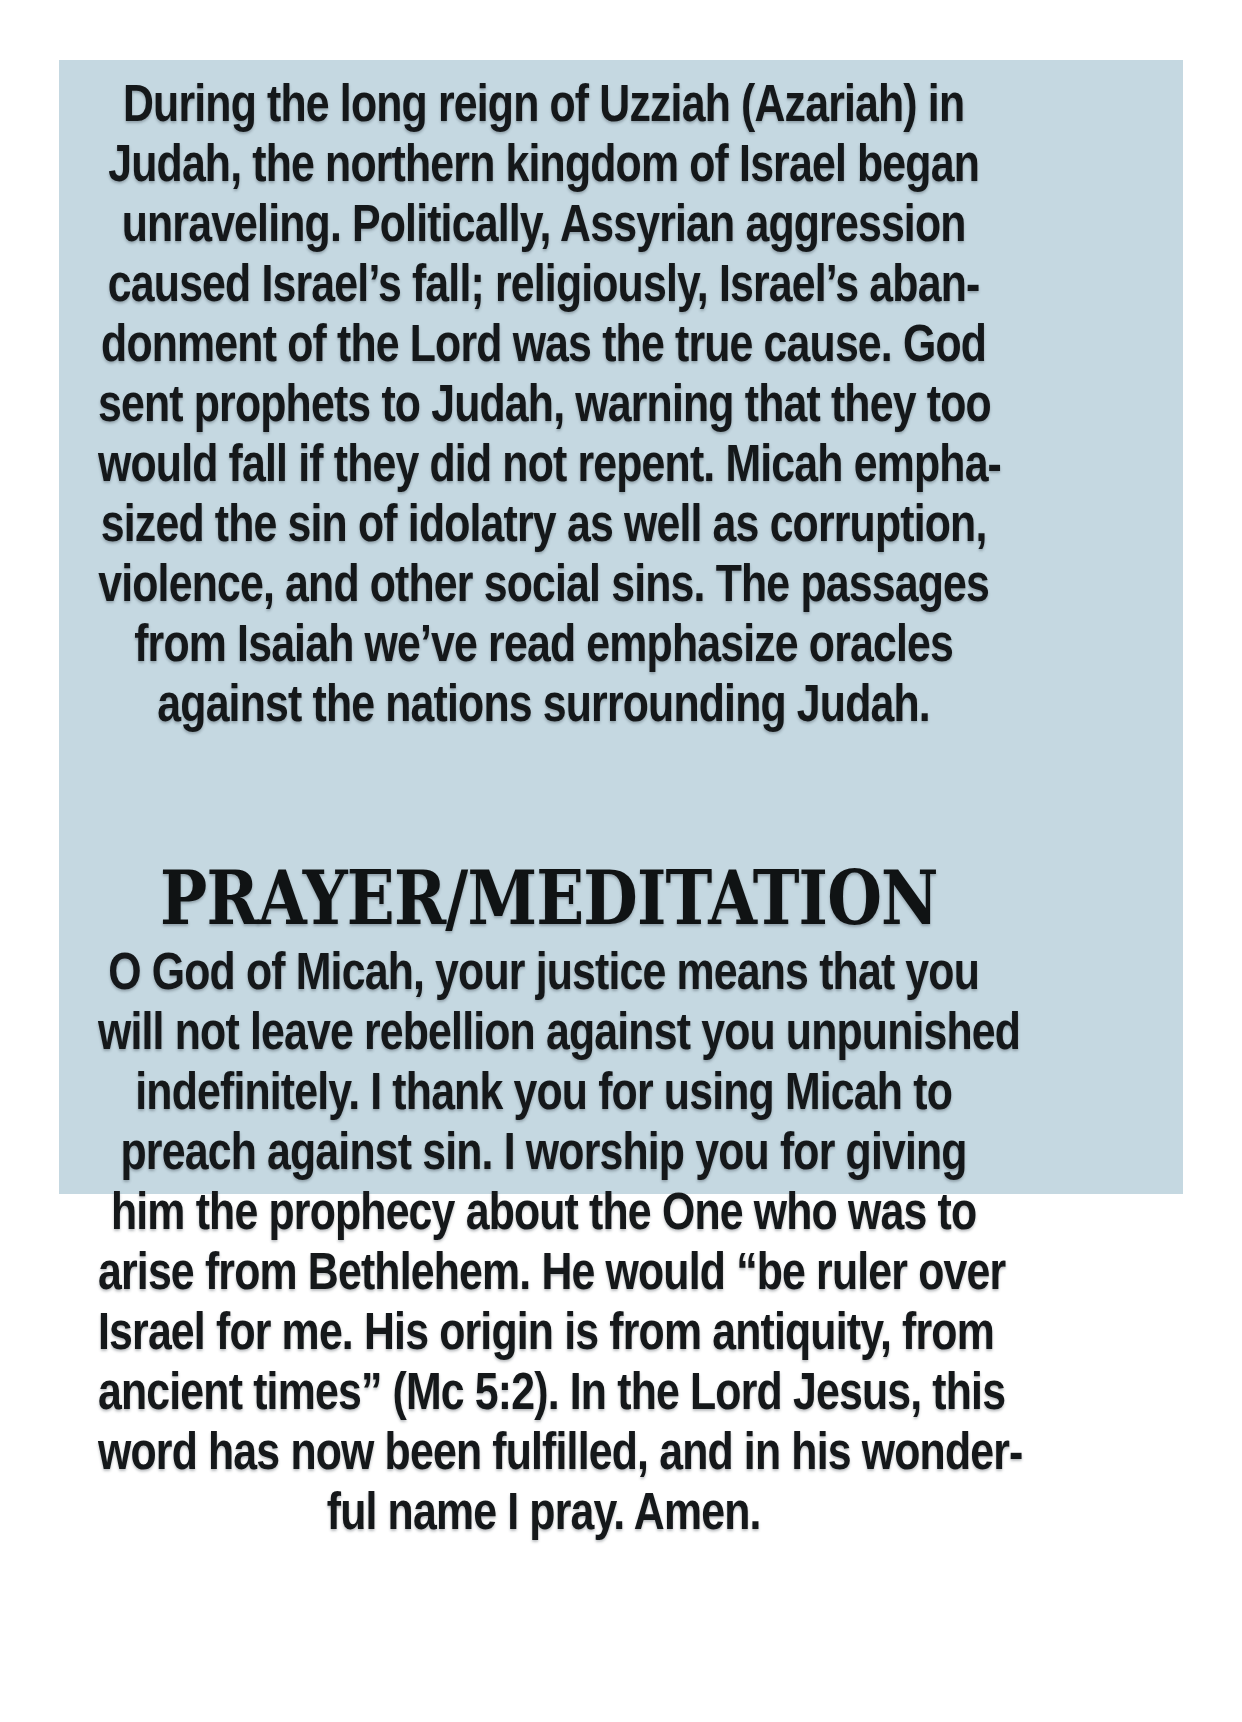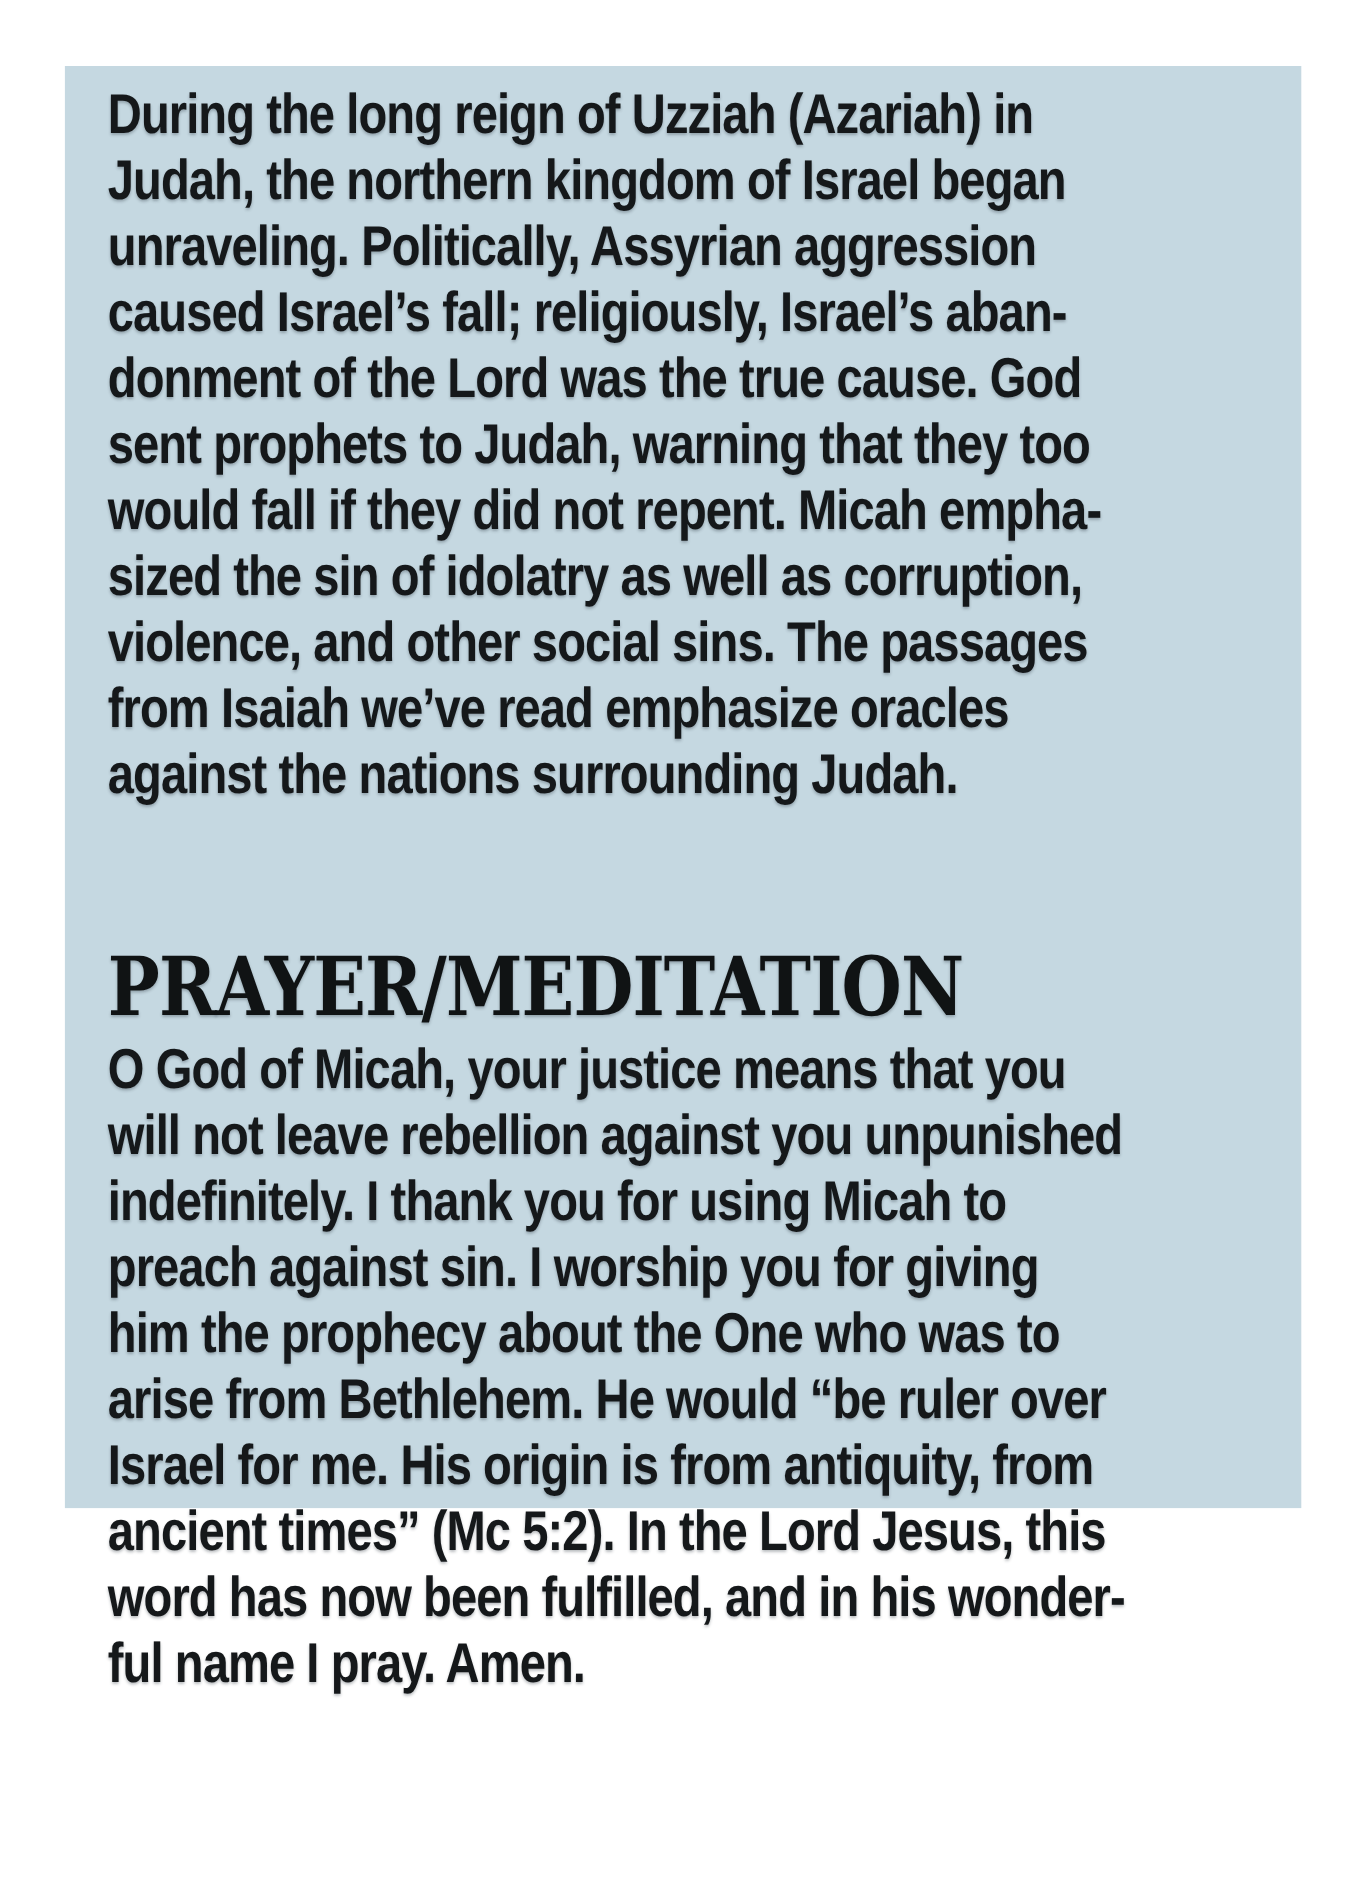--- a/index.html
+++ b/index.html
@@ -13,24 +13,25 @@
     height: 1722px;
     background: #ffffff;
     overflow: hidden;
     font-family: "Liberation Sans", sans-serif;
   }
   .panel {
     position: absolute;
     left: 59px;
     top: 60px;
     width: 1124px;
-    height: 1311px;
+    height: 1134px;
     background: #c5d8e1;
     box-sizing: border-box;
     padding: 14px 24px 0 39px;
+    text-align: center;
   }
   .paragraph {
     margin: 0;
     padding: 0;
   }
   .text-line {
     height: 60px;
     line-height: 60px;
     font-size: 51px;
     font-weight: 700;

